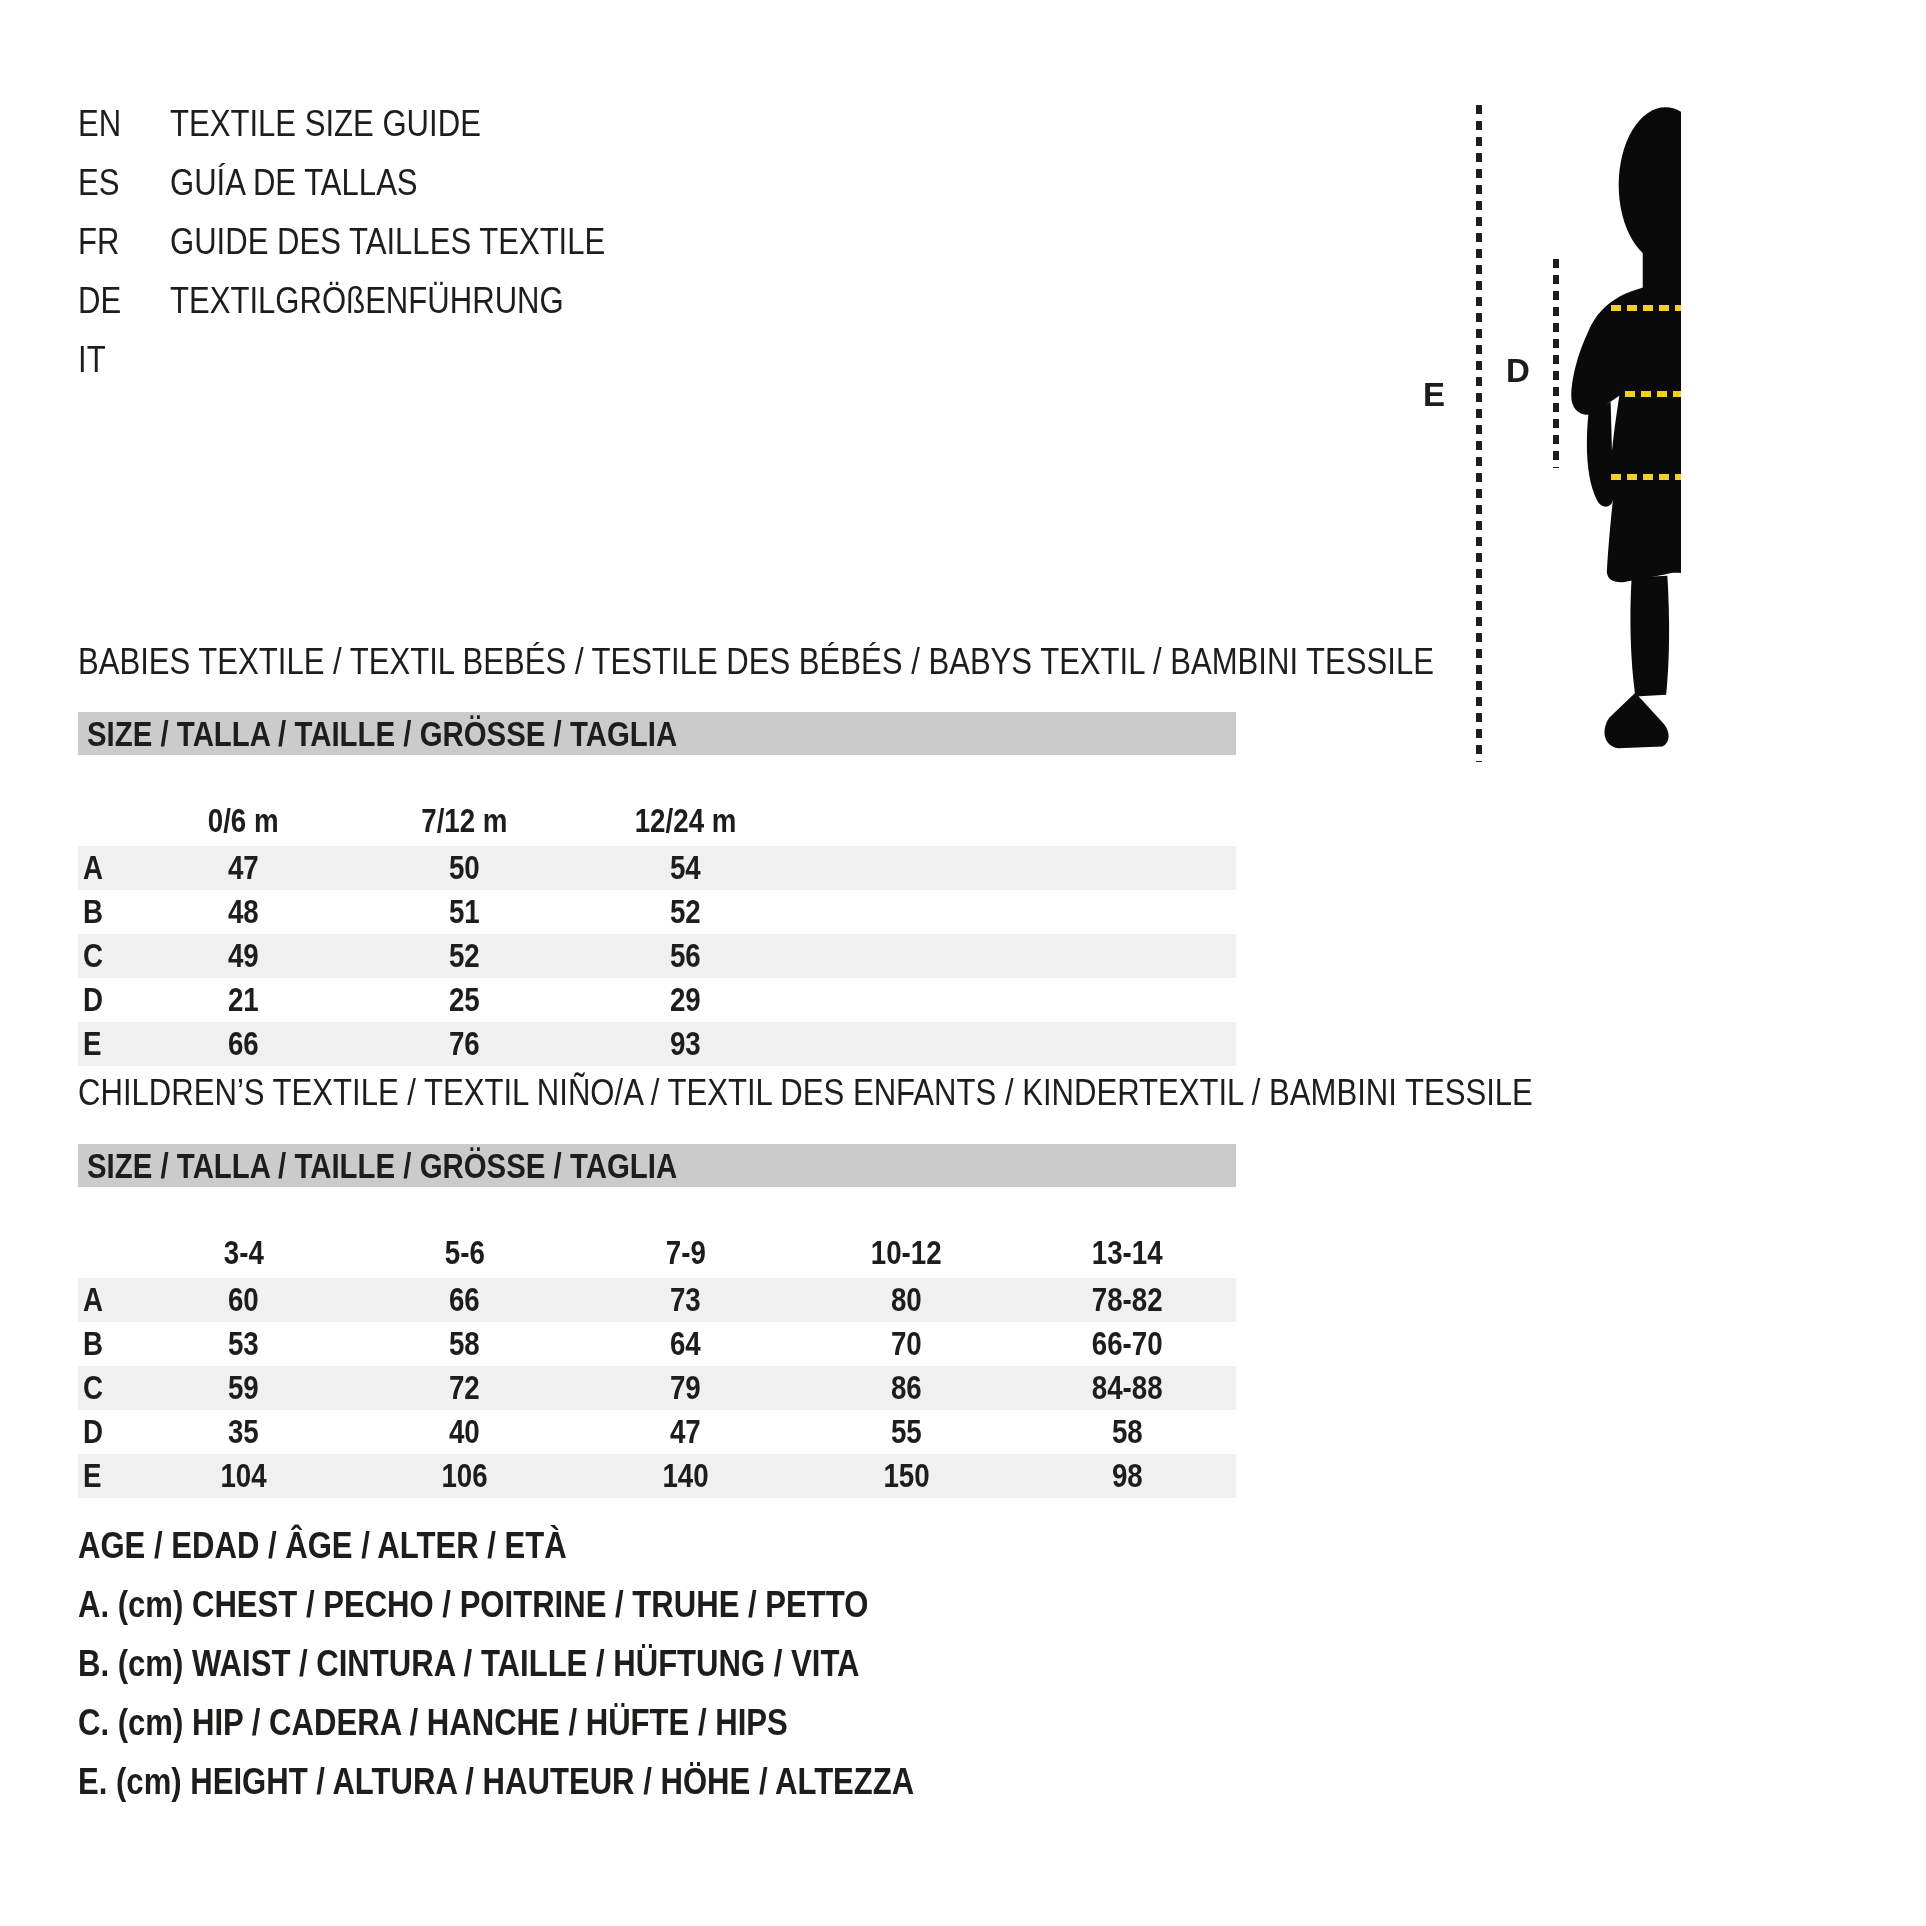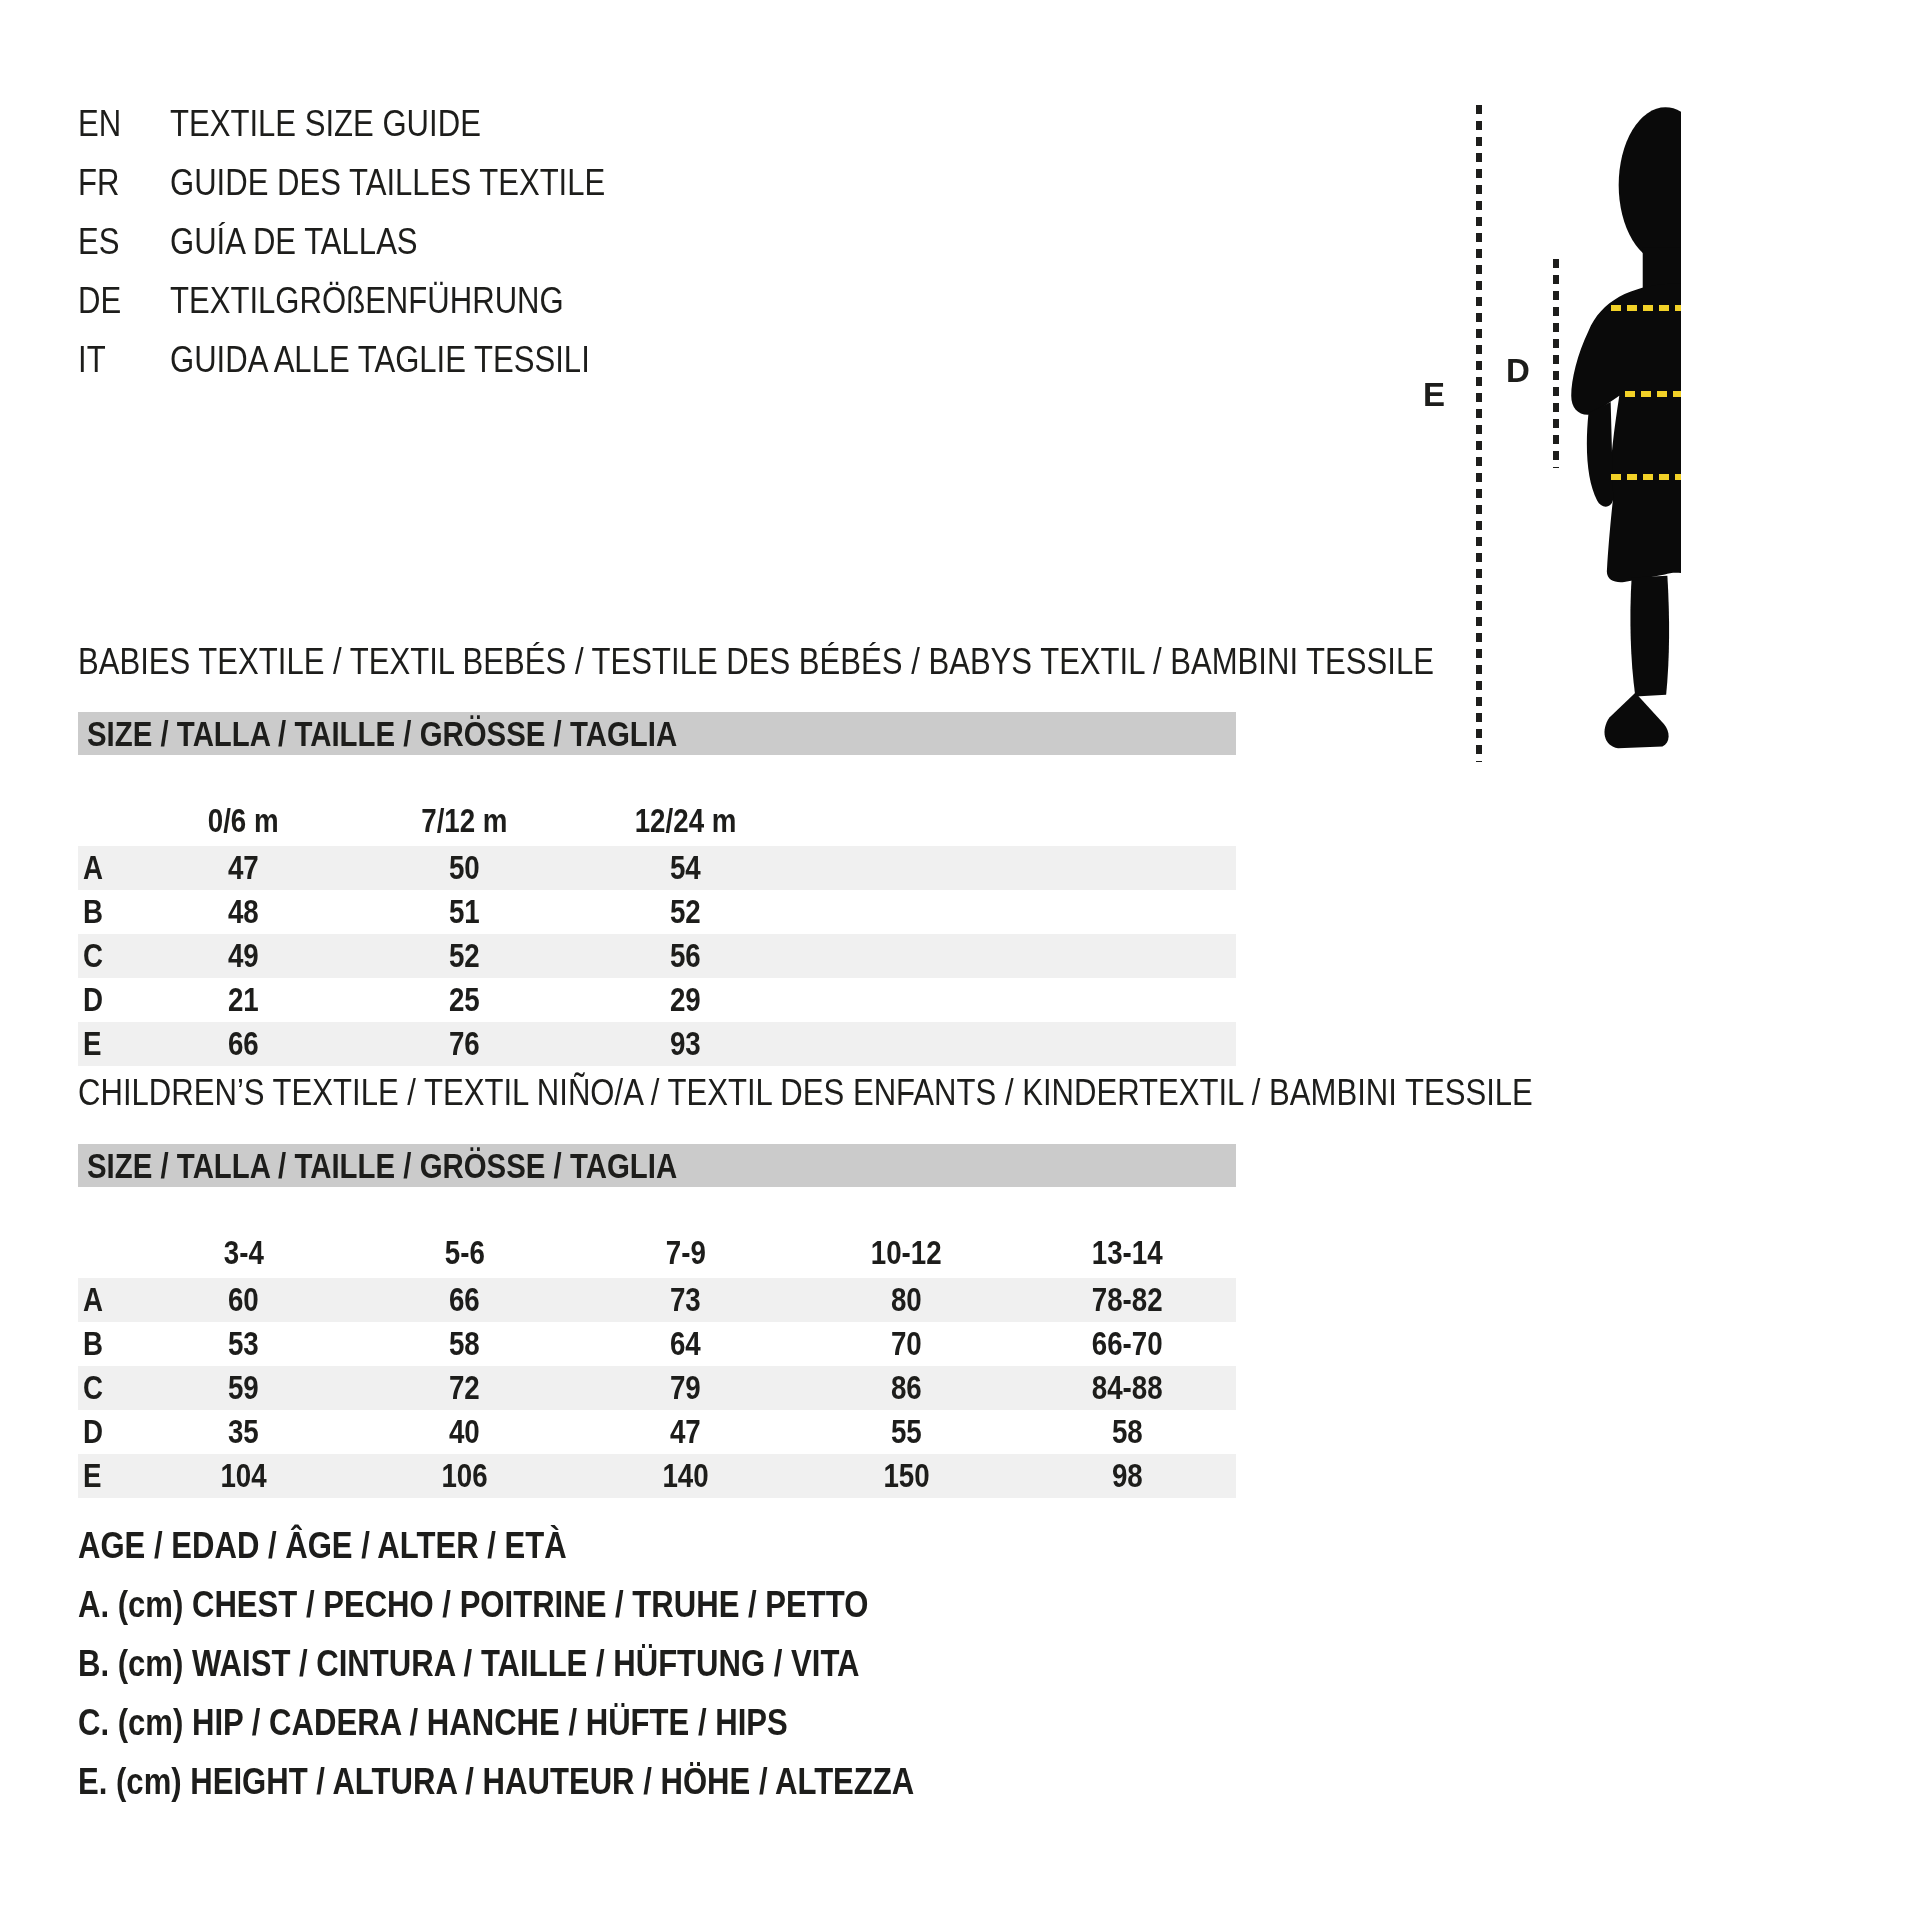--- a/index.html
+++ b/index.html
@@ -66,34 +66,33 @@
 <body>
 
 <div id="stage">
 
   <div class="lang-block">
     <div class="lang-row">
       <span class="lang-code"><span class="cnd">EN</span></span>
       <span class="lang-title"><span class="cnd">TEXTILE SIZE GUIDE</span></span>
     </div>
     <div class="lang-row">
+      <span class="lang-code"><span class="cnd">ES</span></span>
+      <span class="lang-title"><span class="cnd">GUÍA DE TALLAS</span></span>
+    </div>
+    <div class="lang-row">
       <span class="lang-code"><span class="cnd">FR</span></span>
       <span class="lang-title"><span class="cnd">GUIDE DES TAILLES TEXTILE</span></span>
     </div>
     <div class="lang-row">
-      <span class="lang-code"><span class="cnd">ES</span></span>
-      <span class="lang-title"><span class="cnd">GUÍA DE TALLAS</span></span>
-    </div>
-    <div class="lang-row">
       <span class="lang-code"><span class="cnd">DE</span></span>
       <span class="lang-title"><span class="cnd">TEXTILGRÖßENFÜHRUNG</span></span>
     </div>
     <div class="lang-row">
       <span class="lang-code"><span class="cnd">IT</span></span>
-      <span class="lang-title"><span class="cnd">GUIDA ALLE TAGLIE TESSILI</span></span>
     </div>
   </div>
 
   <div class="vdots" id="line-e"></div>
   <div class="vdots" id="line-d"></div>
 
   <svg id="silhouette" viewBox="0 0 344 1064" xmlns="http://www.w3.org/2000/svg">
     <g fill="#0a0a0a">
       <ellipse cx="155" cy="128" rx="76" ry="126"></ellipse>
       <ellipse cx="222" cy="168" rx="22" ry="30"></ellipse>

